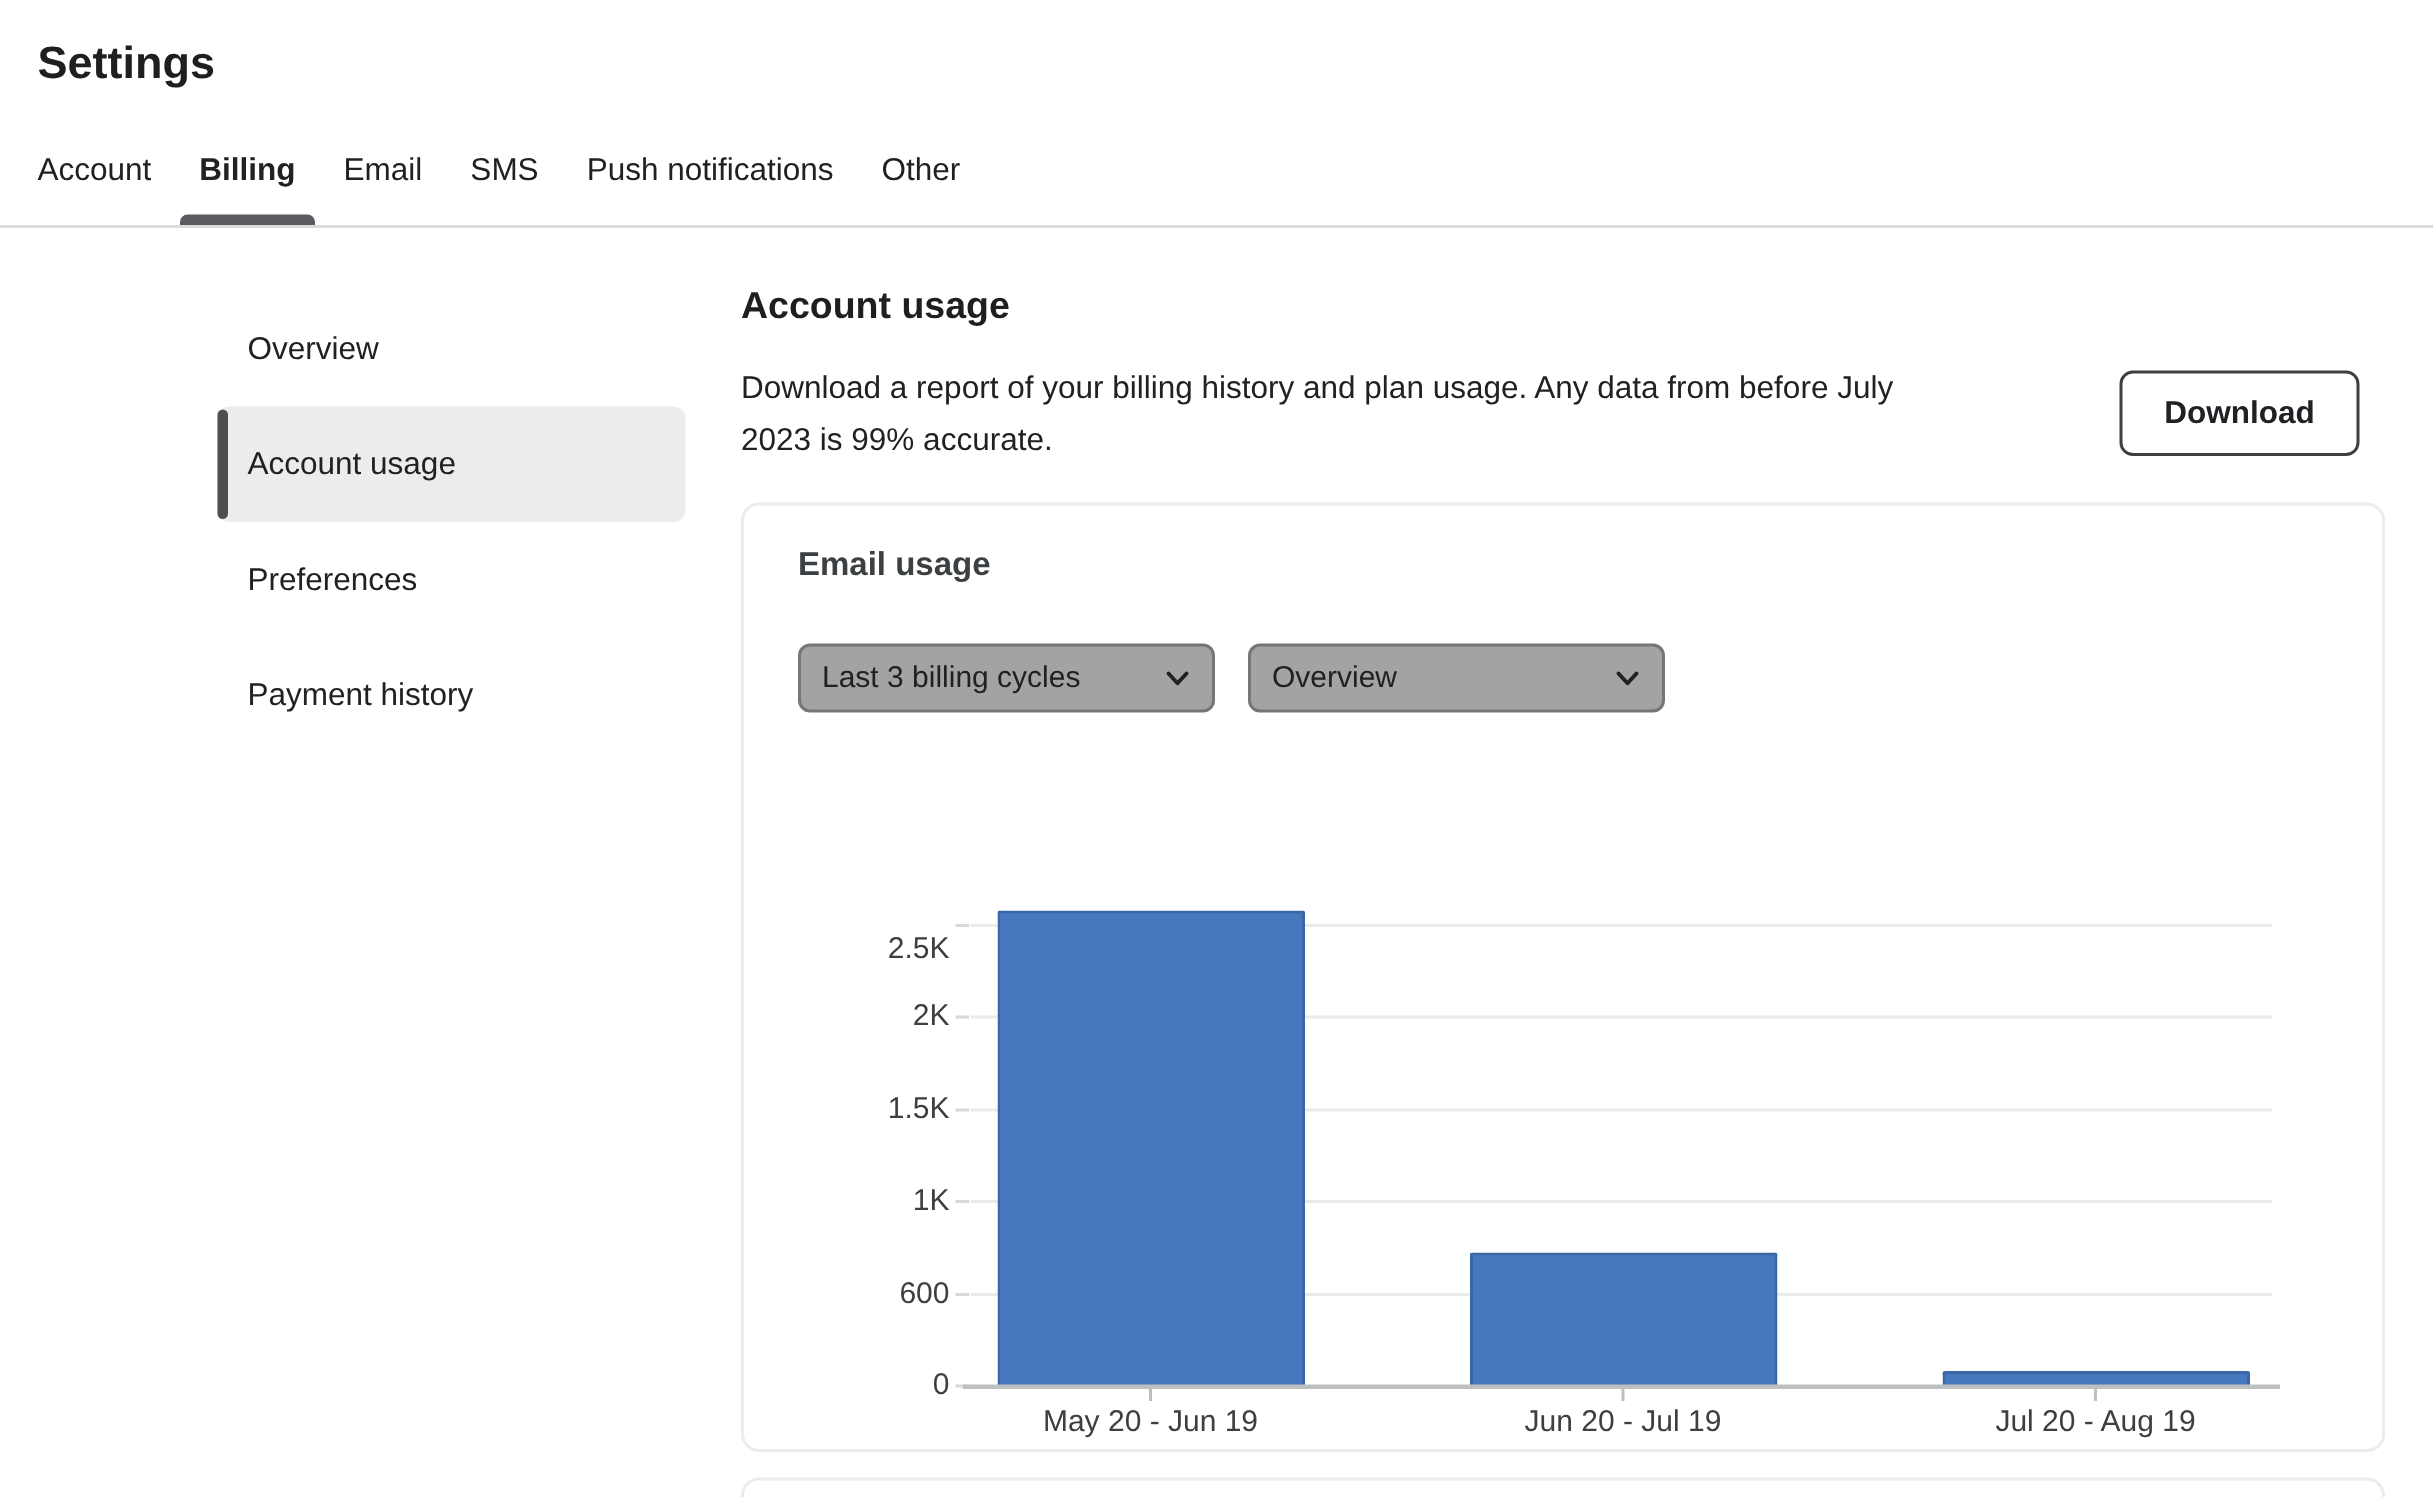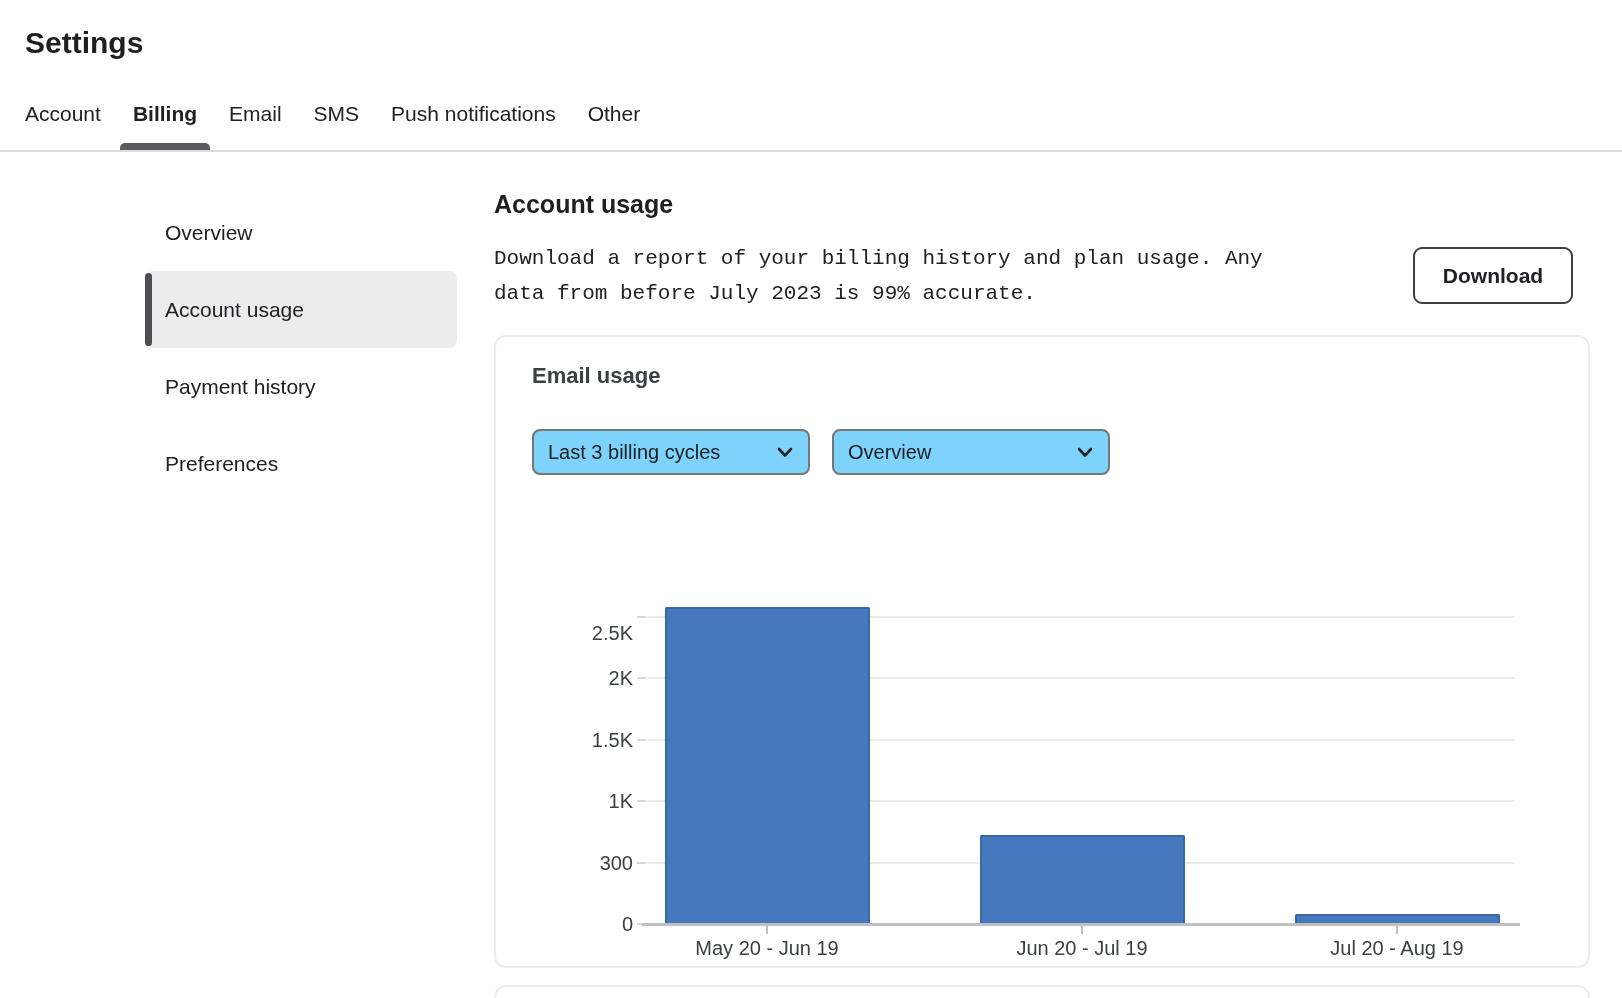--- a/index.html
+++ b/index.html
@@ -45,21 +45,21 @@
   }
   .side-item.selected .accent { display: block; }
 
   
   .main-heading {
     position: absolute; left: 494px; top: 190px;
     font-size: 25px; font-weight: 700; color: #1f1f1f;
   }
   .main-desc {
     position: absolute; left: 494px; top: 241px; width: 820px;
-    font-size: 21px; line-height: 35px; color: #202124; font-family: Liberation Mono, monospace;
+    font-size: 21px; line-height: 35px; color: #202124;
   }
   .download-btn {
     position: absolute; left: 1413px; top: 247px; width: 160px; height: 57px;
     background: #fff; border: 2px solid #3c4043; border-radius: 9px;
     font-family: "Liberation Sans", sans-serif;
     font-size: 21px; font-weight: 600; color: #202124; cursor: pointer;
   }
 
   
   .card {
@@ -72,21 +72,21 @@
   }
   .card-title {
     position: absolute; left: 36px; top: 26px;
     font-size: 22px; font-weight: 700; color: #3c4043;
   }
   .filters { position: absolute; left: 36px; top: 92px; display: flex; gap: 22px; }
   .select {
     width: 278px; height: 46px; border: 2px solid #747775; border-radius: 8px;
     display: flex; align-items: center; justify-content: space-between;
     padding: 0 14px 0 14px; font-size: 20px; color: #202124;
-    background: #7dd3fc; cursor: pointer;
+    background: #a3a3a3; cursor: pointer;
   }
   .chevron { width: 18px; height: 18px; flex: 0 0 auto; }
 
   
   .chart { position: absolute; left: 0; top: 0; width: 1092px; height: 629px; }
   .chart-title {
     position: absolute; left: 69px; top: 185px;
     font-size: 21px; font-weight: 700; color: #1f1f1f;
   }
   .gridline { position: absolute; height: 2px; background: #eaebed; z-index: 1; }
@@ -145,25 +145,25 @@
     <div class="side-item">
 
     <span class="side-label">Overview</span>
   </div>
     <div class="side-item selected">
     <div class="accent"></div>
     <span class="side-label">Account usage</span>
   </div>
     <div class="side-item">
 
+    <span class="side-label">Preferences</span>
+  </div>
+    <div class="side-item">
+
     <span class="side-label">Payment history</span>
-  </div>
-    <div class="side-item">
-
-    <span class="side-label">Preferences</span>
   </div>
   </div>
 
 <div class="main-heading">Account usage</div>
 <div class="main-desc">Download a report of your billing history and plan usage. Any data from before July 2023 is 99% accurate.</div>
 <button class="download-btn">Download</button>
 
 <div class="card">
   <div class="card-title">Email usage</div>
 
@@ -180,21 +180,21 @@
         <polyline points="3,6 9,12.5 15,6" fill="none" stroke="#202124" stroke-width="2.6" stroke-linecap="round" stroke-linejoin="round"></polyline>
       </svg>
     </div>
   </div>
 
   <div class="chart" id="chart">
       <div class="ytick-dash" style="left: 141px; top: 586px;"></div>
       <div class="ytick-label" style="left: 0px; top: 587px;">0</div>
       <div class="gridline" style="left: 151px; top: 524.5px; width: 868px;"></div>
       <div class="ytick-dash" style="left: 141px; top: 524.5px;"></div>
-      <div class="ytick-label" style="left: 0px; top: 525.5px;">300</div>
+      <div class="ytick-label" style="left: 0px; top: 525.5px;">600</div>
       <div class="gridline" style="left: 151px; top: 463px; width: 868px;"></div>
       <div class="ytick-dash" style="left: 141px; top: 463px;"></div>
       <div class="ytick-label" style="left: 0px; top: 464px;">1K</div>
       <div class="gridline" style="left: 151px; top: 401.5px; width: 868px;"></div>
       <div class="ytick-dash" style="left: 141px; top: 401.5px;"></div>
       <div class="ytick-label" style="left: 0px; top: 402.5px;">1.5K</div>
       <div class="gridline" style="left: 151px; top: 340px; width: 868px;"></div>
       <div class="ytick-dash" style="left: 141px; top: 340px;"></div>
       <div class="ytick-label" style="left: 0px; top: 341px;">2K</div>
       <div class="gridline" style="left: 151px; top: 278.5px; width: 868px;"></div>

